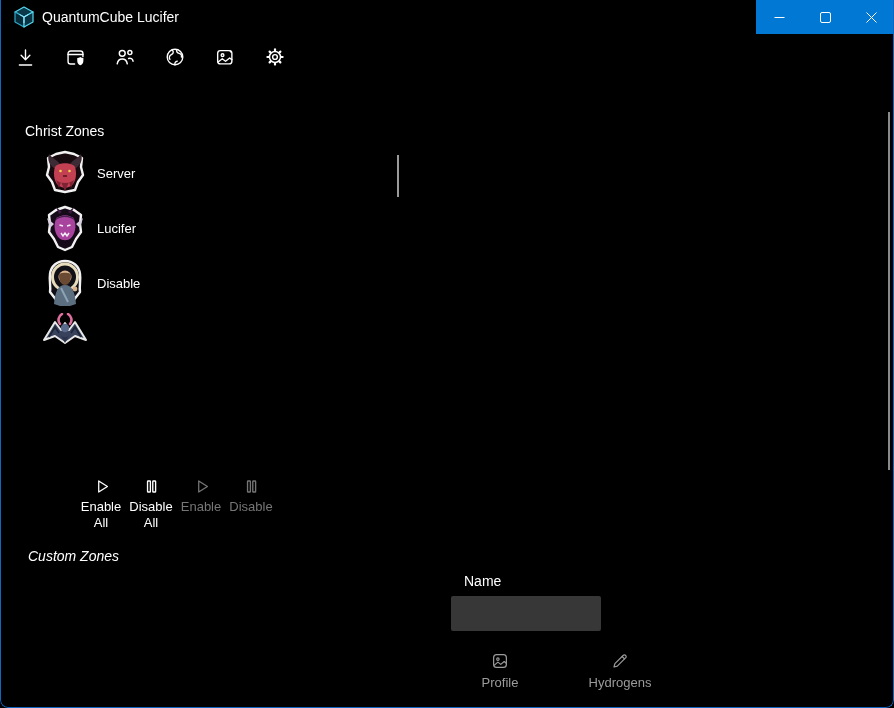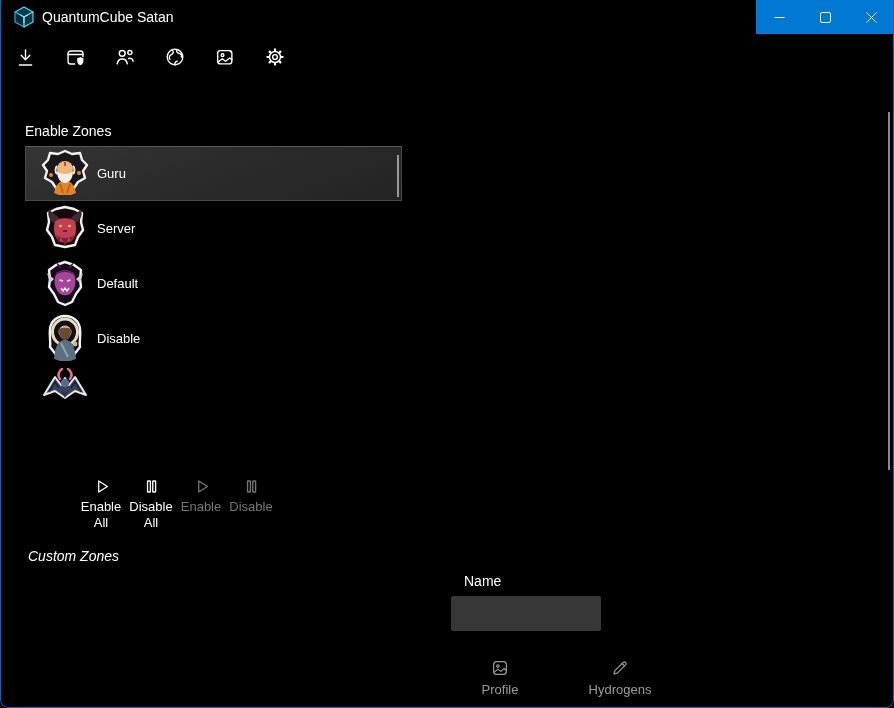--- a/index.html
+++ b/index.html
@@ -49,41 +49,41 @@
   .action-line{font-size:13px;line-height:16px;color:#fff;text-align:left;}
   .action-btn.disabled .action-line{color:#767676;}
 
   
   #name-label{position:absolute;left:464px;top:573px;font-size:14px;color:#fff;}
   #name-input{position:absolute;left:451px;top:596px;width:150px;height:35px;background:#373737;
     border:none;border-radius:2px;color:#fff;font-size:14px;padding:0 8px;box-sizing:border-box;outline:none;}
 
   
   .bottombar{position:absolute;left:0;top:648px;width:894px;height:52px;}
-  .bottom-btn{position:absolute;top:11px;width:90px;display:flex;flex-direction:column;align-items:center;
+  .bottom-btn{position:absolute;top:4px;width:90px;display:flex;flex-direction:column;align-items:center;
     background:transparent;border:none;padding:0;font-family:inherit;}
   .bottom-btn svg{display:block;margin-bottom:5px;}
   .bottom-btn .bottom-label{font-size:13px;color:#9b9b9b;}
   #profile-btn{left:455px;}
   #hydrogens-btn{left:575px;text-decoration:underline;}
 </style>
 </head>
 <body>
 
 <div class="window">
 
   <div class="titlebar">
     <svg class="app-logo" viewBox="0 0 24 24">
       <path d="M12 2l9 5v10l-9 5-3-5-6-2V7z" fill="#06222e"></path>
       <path d="M12 2l9 5-9 5-9-5z" fill="#0b3a4a" stroke="#54d8f2" stroke-width="1.2" stroke-linejoin="round"></path>
       <path d="M3 7v10l9 5V12z" fill="#072b38" stroke="#2fa8cc" stroke-width="1.2" stroke-linejoin="round"></path>
       <path d="M21 7v10l-9 5V12z" fill="#0a3344" stroke="#54d8f2" stroke-width="1.2" stroke-linejoin="round"></path>
       <path d="M7.5 9.5l4.5 2.5 4.5-2.5M12 12v6" stroke="#9ae9fa" stroke-width="1" fill="none"></path>
     </svg>
-    <div class="app-title">QuantumCube Satan</div>
+    <div class="app-title">QuantumCube Lucifer</div>
     <div class="caption-controls">
       <div class="caption-btn">
         <svg width="11" height="11" viewBox="0 0 11 11">
           <path d="M0.5 5.5h10" stroke="#fff" stroke-width="1"></path>
         </svg>
       </div>
       <div class="caption-btn">
         <svg width="11" height="11" viewBox="0 0 11 11">
           <rect x="0.5" y="0.5" width="10" height="10" rx="1.5" fill="none" stroke="#fff" stroke-width="1"></rect>
         </svg>
@@ -138,39 +138,25 @@
           <rect x="10.8" y="2.5" width="2.4" height="19" rx="1.2" transform="rotate(45 12 12)"></rect>
           <rect x="10.8" y="2.5" width="2.4" height="19" rx="1.2" transform="rotate(90 12 12)"></rect>
           <rect x="10.8" y="2.5" width="2.4" height="19" rx="1.2" transform="rotate(135 12 12)"></rect>
         </g>
         <circle cx="12" cy="12" r="6" fill="#000" stroke="#fff" stroke-width="1.6"></circle>
         <circle cx="12" cy="12" r="2.6" fill="#000" stroke="#fff" stroke-width="1.6"></circle>
       </svg>
     </div>
   </div>
 
-  <div class="section-label" id="default-zones-label">Enable Zones</div>
+  <div class="section-label" id="default-zones-label">Christ Zones</div>
 
   <div class="zone-list">
     <div class="list-scroll-thumb"></div>
 
-    <div class="zone-row selected">
-      <svg class="zone-avatar" viewBox="0 0 48 52">
-        <path d="M24 3l7 3 8-1 2 7 5 5-4 6 2 7-7 4-4 6-9-2-9 2-4-6-7-4 2-7-4-6 5-5 2-7 8 1z" fill="#17171c" stroke="#f2f2f2" stroke-width="2.4" stroke-linejoin="round"></path>
-        <circle cx="10" cy="27" r="2" fill="#e8872b"></circle>
-          <circle cx="38" cy="25" r="2" fill="#e8872b"></circle>
-        <path d="M13 45c2-9 5-12 11-12s9 3 11 12l-5 2H18z" fill="#e08427"></path>
-        <path d="M19 36l3 9M29 36l-3 9" stroke="#b05f14" stroke-width="1.5"></path>
-        <circle cx="24" cy="21" r="8" fill="#edb77f"></circle>
-        <path d="M24 14v4" stroke="#c04a2a" stroke-width="2"></path>
-        <path d="M16 23c0 8 4 12 8 12s8-4 8-12c-2 4-14 4-16 0z" fill="#f4efe6"></path>
-        <path d="M16 18c-2 2-2 6 0 8M32 18c2 2 2 6 0 8" stroke="#e9e5db" stroke-width="2" fill="none"></path>
-      </svg>
-      <span class="zone-label">Guru</span>
-    </div>
 
 
     <div class="zone-row">
       <svg class="zone-avatar" viewBox="0 0 48 52">
         <path d="M24 4l9 2 8 4-1 9 2 8-5 7-3 8-10 2-10-2-3-8-5-7 2-8-1-9 8-4z" fill="#160a0e" stroke="#f2f2f2" stroke-width="2.4" stroke-linejoin="round"></path>
         <path d="M15 21c-7-3-9-10-7-15 3 4 8 6 11 10zM33 21c7-3 9-10 7-15-3 4-8 6-11 10z" fill="#3c2a34"></path>
         <path d="M14 19c3-5 17-5 20 0 2 6 1 13-2 17-4 5-12 5-16 0-3-4-4-11-2-17z" fill="#c24052"></path>
         <path d="M15 32l3 8 2-6 4 9 4-9 2 6 3-8c-4 4-14 4-18 0z" fill="#7e2335"></path>
         <circle cx="19.5" cy="23" r="1.3" fill="#f5d34e"></circle>
           <circle cx="28.5" cy="23" r="1.3" fill="#f5d34e"></circle>
@@ -182,21 +168,21 @@
     <div class="zone-row">
       <svg class="zone-avatar" viewBox="0 0 48 52">
         <path d="M24 4l9 3 7 5-1 9 1 8-5 7-4 8-7 3-7-3-4-8-5-7 1-8-1-9 7-5z" fill="#140a18" stroke="#f2f2f2" stroke-width="2.4" stroke-linejoin="round"></path>
         <path d="M13 21l-7-6 3 10zM35 21l7-6-3 10z" fill="#d8cfe0"></path>
         <path d="M15 16c4-5 14-5 18 0 3 7 1 15-3 19-3 3-9 3-12 0-4-4-6-12-3-19z" fill="#a8449e"></path>
         <path d="M14 18c2-7 18-7 20 0-3-3-6-4-10-4s-7 1-10 4z" fill="#46204e"></path>
         <path d="M18 11l-3-7 6 5zM30 11l3-7-6 5z" fill="#3a1a40"></path>
         <path d="M18.5 22l3.5 1M29.5 22l-3.5 1" stroke="#f2ecf4" stroke-width="1.6"></path>
         <path d="M20 30l2 3 2-3 2 3 2-3" fill="none" stroke="#f2ecf4" stroke-width="1.4"></path>
       </svg>
-      <span class="zone-label">Default</span>
+      <span class="zone-label">Lucifer</span>
     </div>
 
     <div class="zone-row">
       <svg class="zone-avatar" viewBox="0 0 48 52">
         <path d="M24 3c8 0 14 5 15 13 1 7-1 12 0 18l-7 9c-3 3-13 3-16 0l-7-9c1-6-1-11 0-18C10 8 16 3 24 3z" fill="#101016" stroke="#f2f2f2" stroke-width="2.4" stroke-linejoin="round"></path>
         <ellipse cx="24" cy="19" rx="12.5" ry="13" fill="none" stroke="#e7dcbc" stroke-width="3"></ellipse>
         <path d="M13 46c1-12 4-19 11-19s10 7 11 19l-6 2H19z" fill="#5c6f80"></path>
         <path d="M20 30l7 14" stroke="#8ea3b4" stroke-width="2"></path>
         <circle cx="24" cy="19" r="6.5" fill="#d9b48c"></circle>
         <path d="M18 17c0 7 3 10 6 10s6-3 6-10c0-3-12-3-12 0z" fill="#6b4a33"></path>

